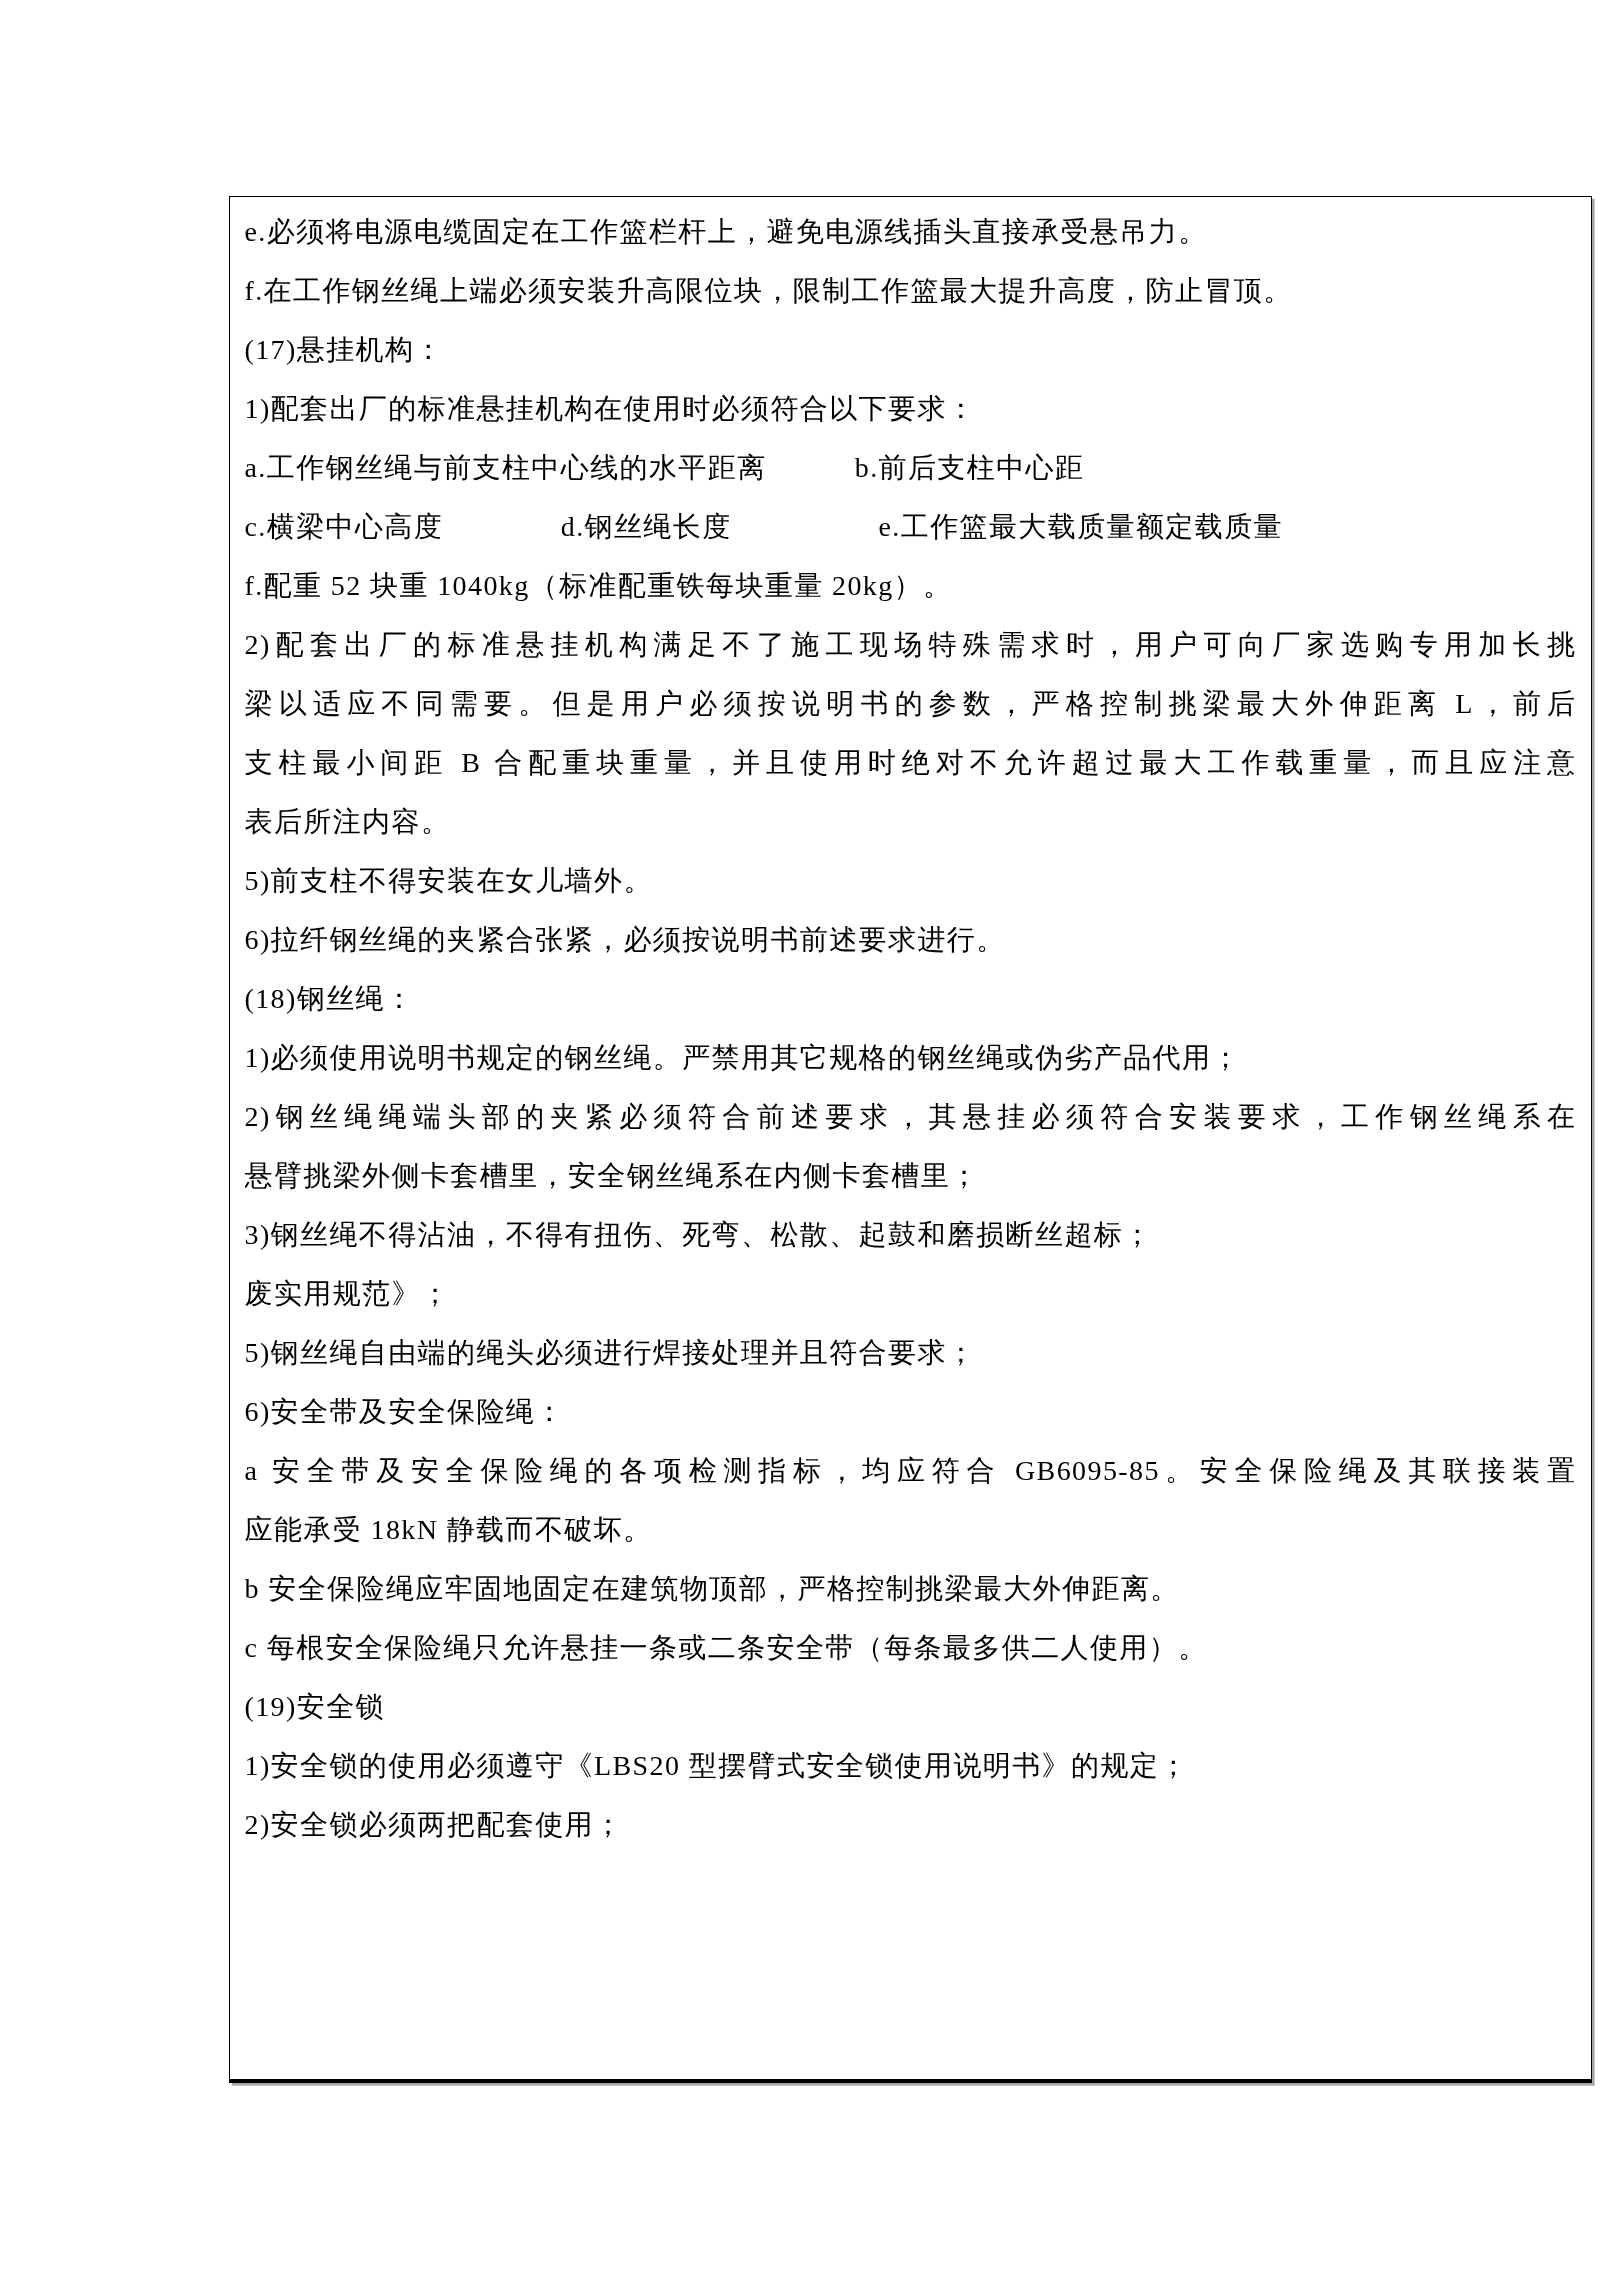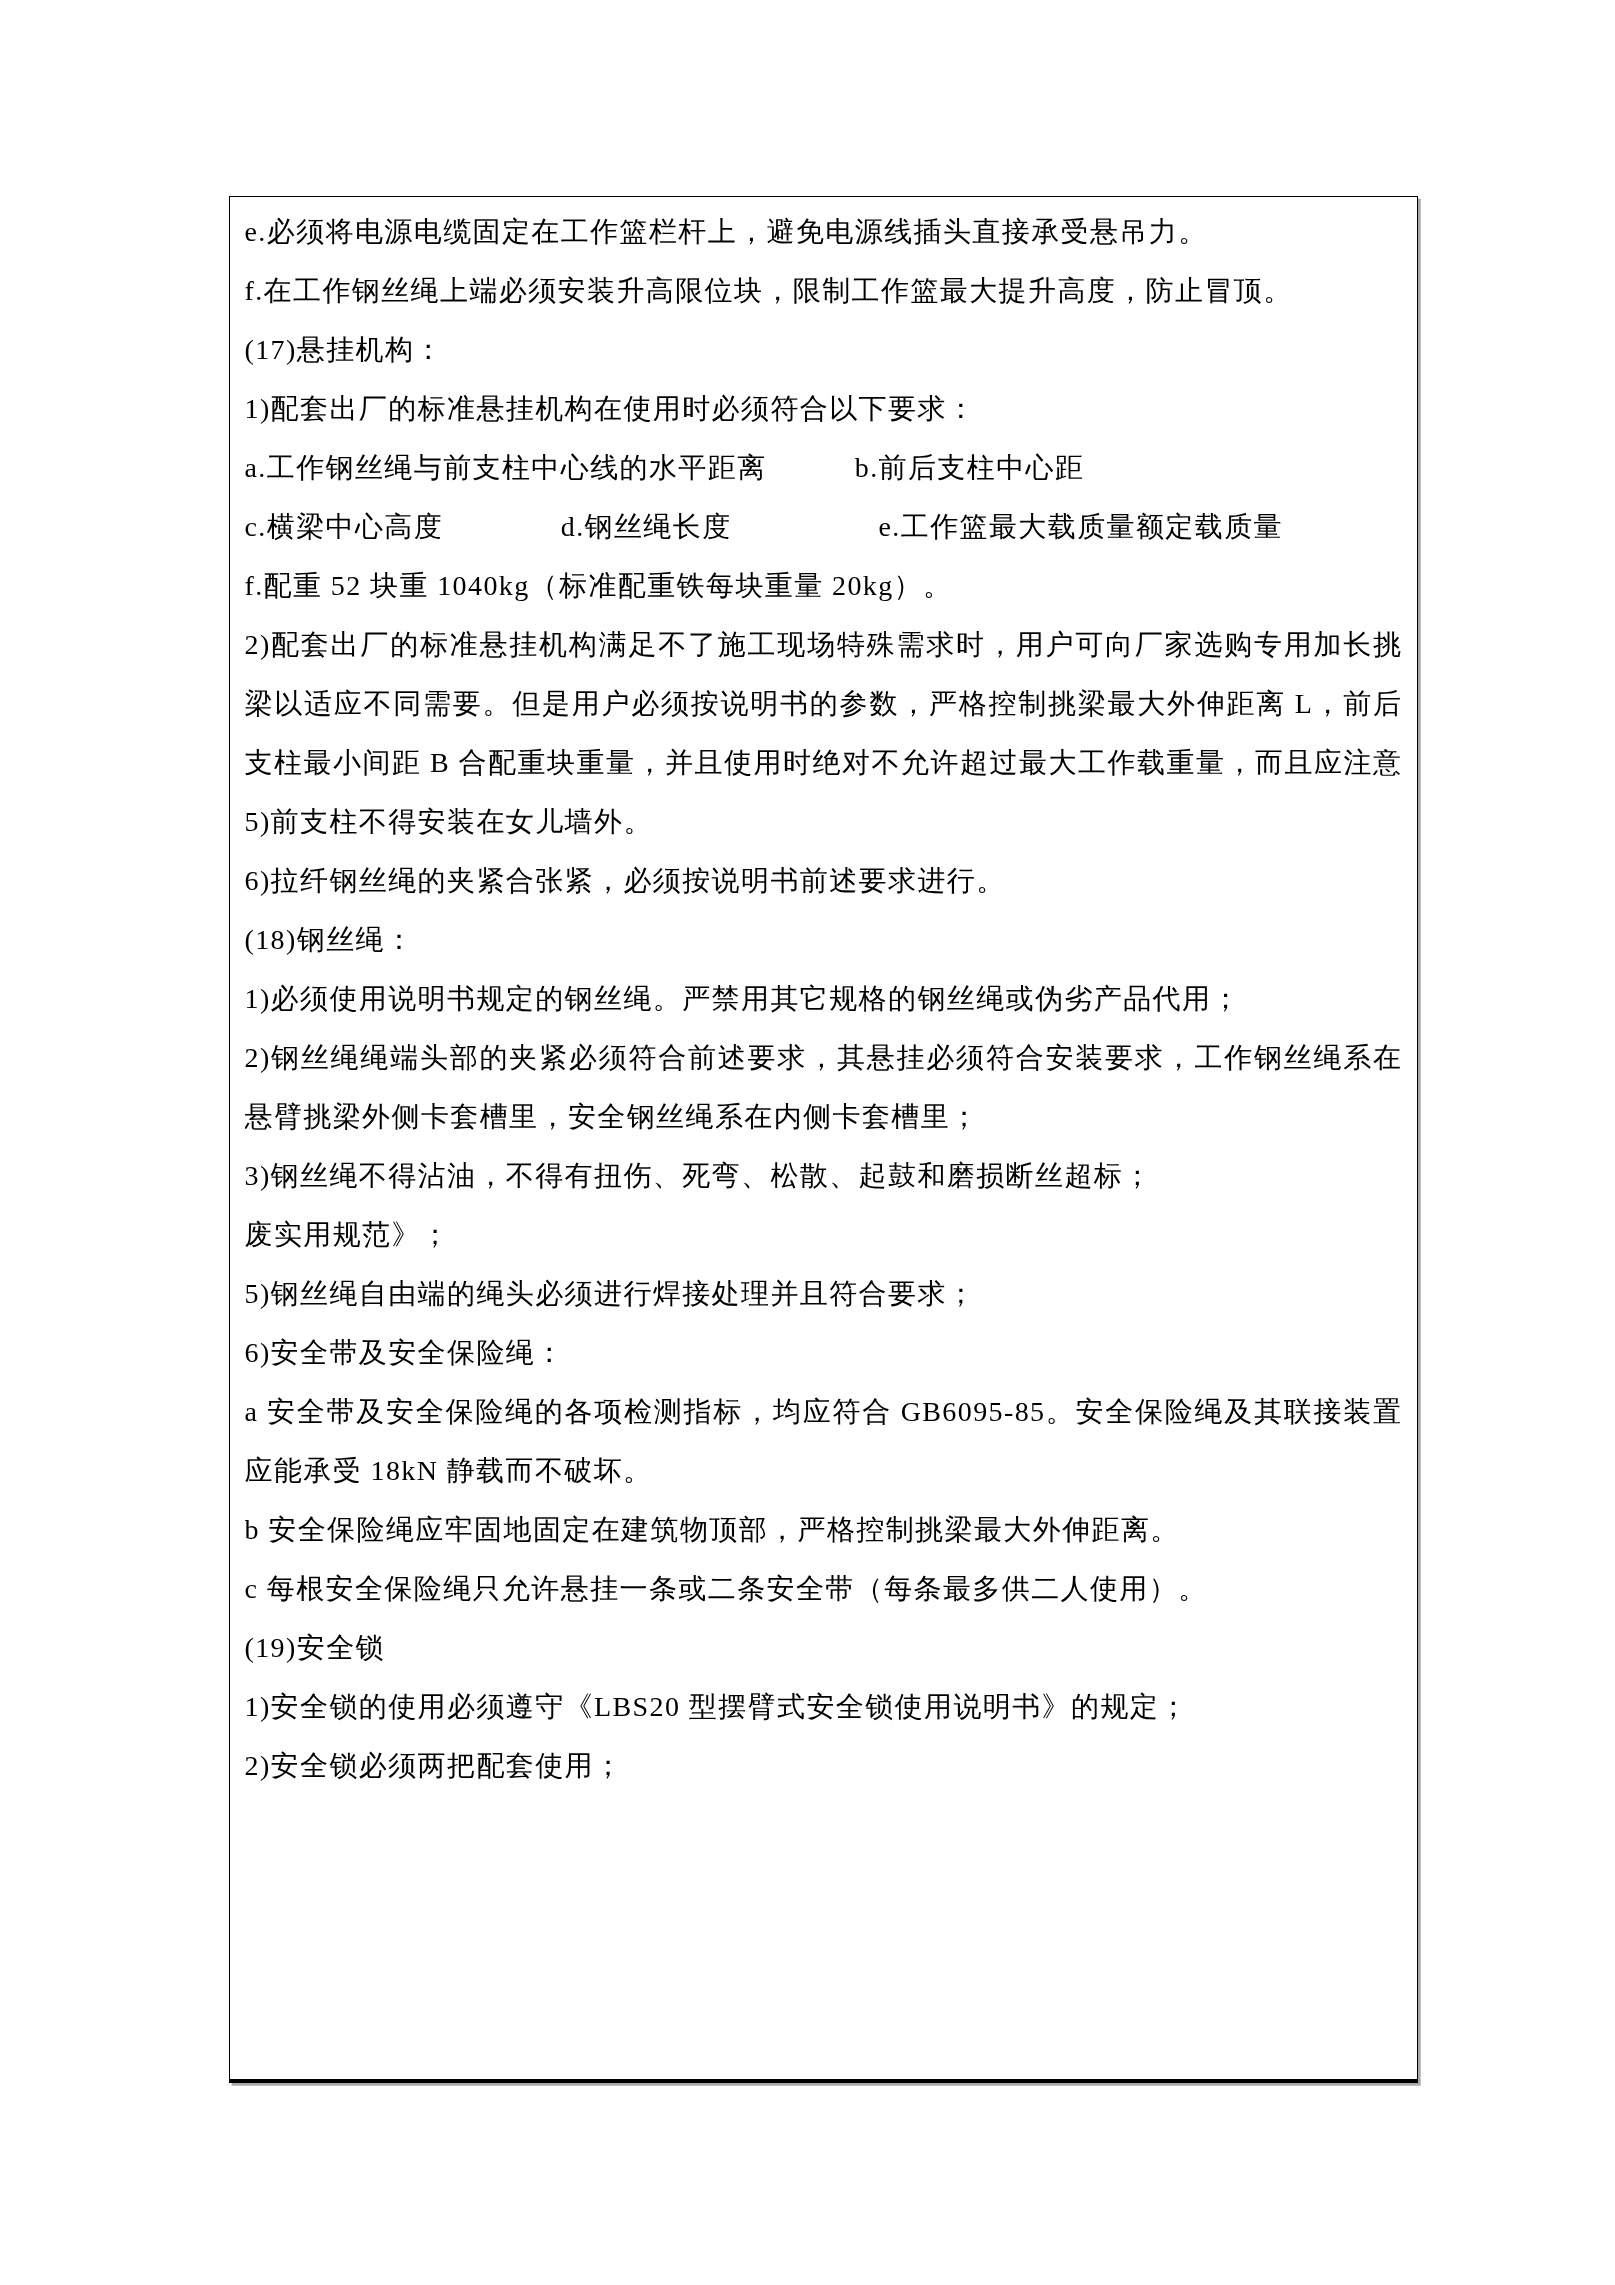--- a/index.html
+++ b/index.html
@@ -12,21 +12,21 @@
     width: 1616px;
     height: 2285px;
     background: #ffffff;
     font-family: "Liberation Serif", "DejaVu Serif", serif;
     color: #000000;
   }
   .content-box {
     position: absolute;
     left: 229px;
     top: 196px;
-    width: 1189px;
+    width: 1363px;
     height: 1887px;
     box-sizing: border-box;
     background: #ffffff;
     border: 1.8px solid #000000;
     border-bottom-width: 4.5px;
     box-shadow: 2.7px 2.7px 0 0 #a8a8a8;
     padding: 4.5px 14.5px 0 14.5px;
     overflow: hidden;
   }
   .line {
@@ -51,20 +51,21 @@
         <div class="line">e.必须将电源电缆固定在工作篮栏杆上，避免电源线插头直接承受悬吊力。</div>
         <div class="line">f.在工作钢丝绳上端必须安装升高限位块，限制工作篮最大提升高度，防止冒顶。</div>
         <div class="line">(17)悬挂机构：</div>
         <div class="line">1)配套出厂的标准悬挂机构在使用时必须符合以下要求：</div>
         <div class="line">a.工作钢丝绳与前支柱中心线的水平距离　　　b.前后支柱中心距</div>
         <div class="line">c.横梁中心高度　　　　d.钢丝绳长度　　　　　e.工作篮最大载质量额定载质量</div>
         <div class="line">f.配重 52 块重 1040kg（标准配重铁每块重量 20kg）。</div>
         <div class="line justify">2)配套出厂的标准悬挂机构满足不了施工现场特殊需求时，用户可向厂家选购专用加长挑</div>
         <div class="line justify">梁以适应不同需要。但是用户必须按说明书的参数，严格控制挑梁最大外伸距离 L，前后</div>
         <div class="line justify">支柱最小间距 B 合配重块重量，并且使用时绝对不允许超过最大工作载重量，而且应注意</div>
+        <div class="line">表后所注内容。</div>
         <div class="line">5)前支柱不得安装在女儿墙外。</div>
         <div class="line">6)拉纤钢丝绳的夹紧合张紧，必须按说明书前述要求进行。</div>
         <div class="line">(18)钢丝绳：</div>
         <div class="line">1)必须使用说明书规定的钢丝绳。严禁用其它规格的钢丝绳或伪劣产品代用；</div>
         <div class="line justify">2)钢丝绳绳端头部的夹紧必须符合前述要求，其悬挂必须符合安装要求，工作钢丝绳系在</div>
         <div class="line">悬臂挑梁外侧卡套槽里，安全钢丝绳系在内侧卡套槽里；</div>
         <div class="line">3)钢丝绳不得沾油，不得有扭伤、死弯、松散、起鼓和磨损断丝超标；</div>
         <div class="line">废实用规范》；</div>
         <div class="line">5)钢丝绳自由端的绳头必须进行焊接处理并且符合要求；</div>
         <div class="line">6)安全带及安全保险绳：</div>

